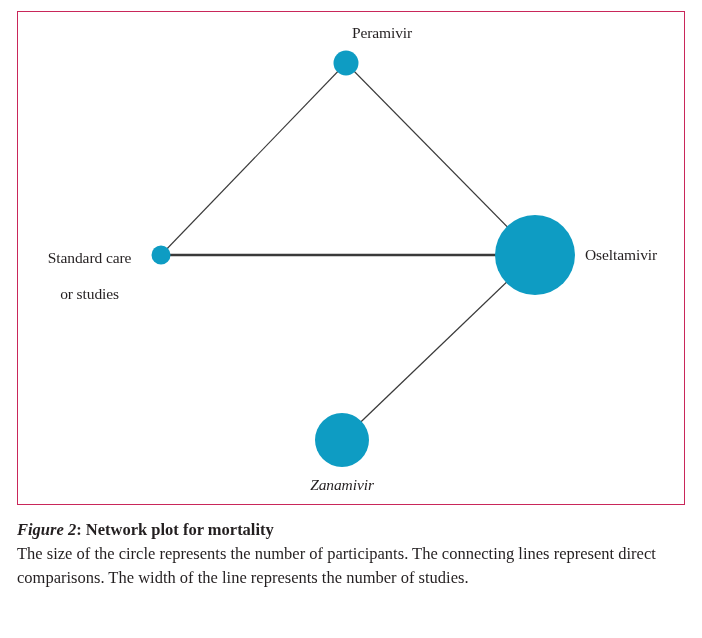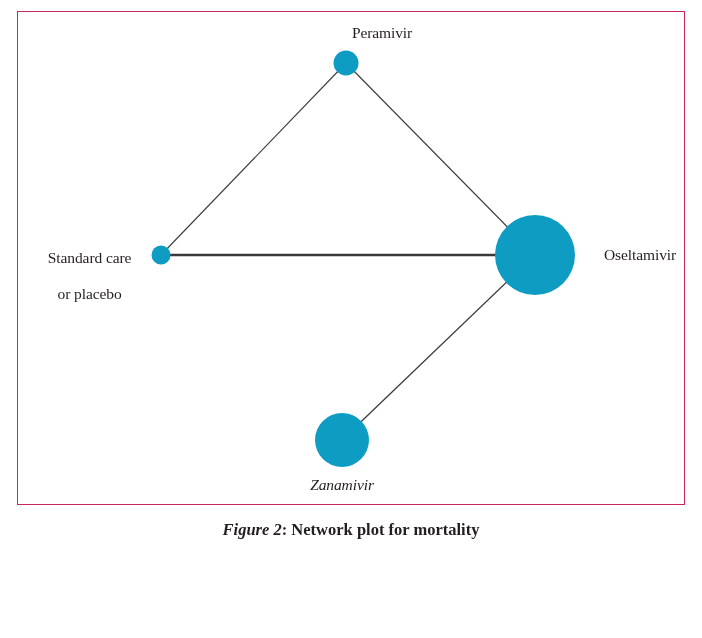--- a/index.html
+++ b/index.html
@@ -58,21 +58,21 @@
     text-align: center;
     margin-left: 36px;
   }
   #label-standard {
     left: 18px;
     top: 231px;
     width: 128px;
     text-align: center;
   }
   #label-oseltamivir {
-    left: 604px;
+    left: 585px;
     top: 246px;
     text-align: center;
   }
   #label-zanamivir {
     left: 0;
     top: 476px;
     width: 684px;
     text-align: center;
     font-style: italic;
   }
@@ -83,21 +83,20 @@
     top: 518px;
     width: 668px;
     font-family: "Liberation Serif", serif;
     font-size: 16.5px;
     line-height: 24px;
     color: #231f20;
   }
   #caption-title {
     font-weight: bold;
     display: block;
-    text-align: center;
   }
   #caption-figure-no {
     font-style: italic;
     font-weight: bold;
   }
   #caption-body {
     display: block;
     font-weight: normal;
   }
 </style>
@@ -120,24 +119,25 @@
       <circle cx="342" cy="440" r="27" fill="#0e9cc3"></circle>
       <circle cx="346" cy="63" r="12.5" fill="#0e9cc3"></circle>
       <circle cx="161" cy="255" r="9.5" fill="#0e9cc3"></circle>
     </g>
   </svg>
 
   <div class="node-label" id="label-peramivir">Peramivir</div>
 
   <div class="node-label" id="label-standard">
     <span>Standard care</span><br>
-    <span>or placebo</span>
+    <span>or studies</span>
   </div>
 
   <div class="node-label" id="label-oseltamivir">Oseltamivir</div>
 
   <div class="node-label" id="label-zanamivir">Zanamivir</div>
 
   <div id="caption">
     <span id="caption-title"><span id="caption-figure-no">Figure 2</span><span>: Network plot for mortality</span></span>
+    <span id="caption-body">The size of the circle represents the number of participants. The connecting lines represent direct comparisons. The width of the line represents the number of studies.</span>
   </div>
 
 </div>
 
 </body></html>

